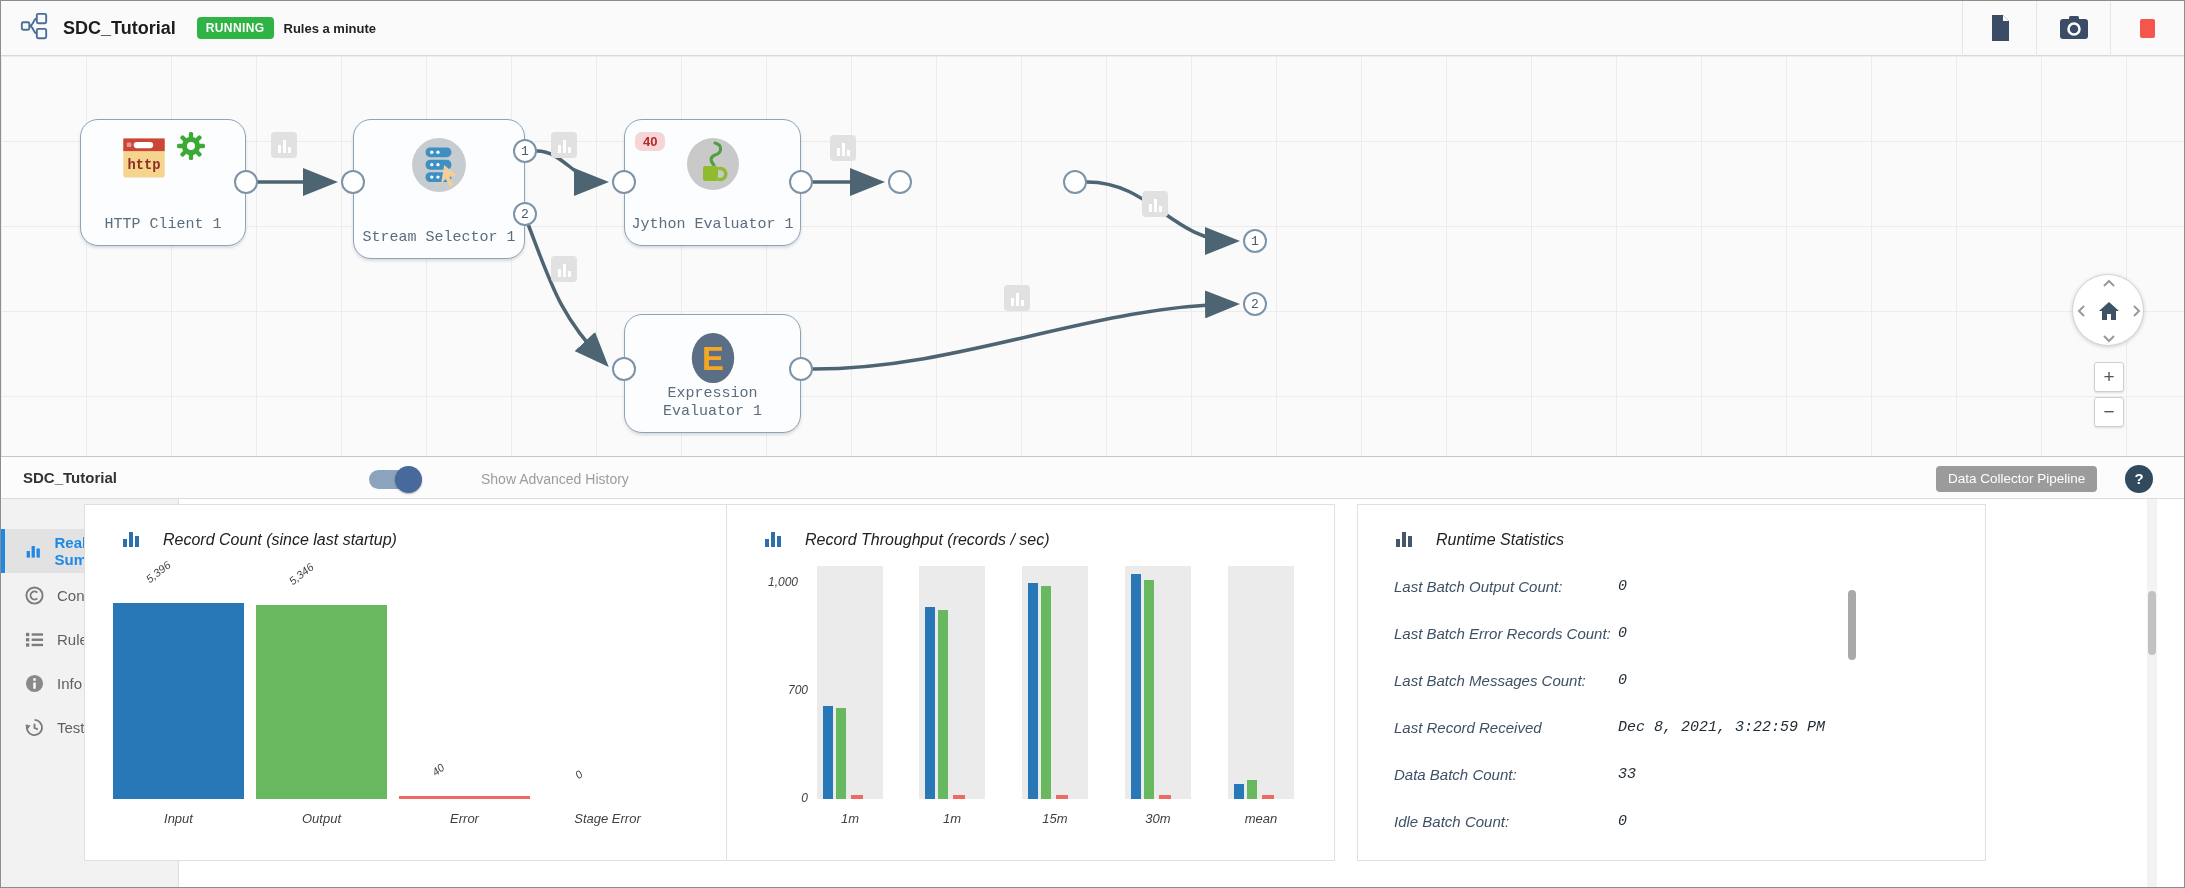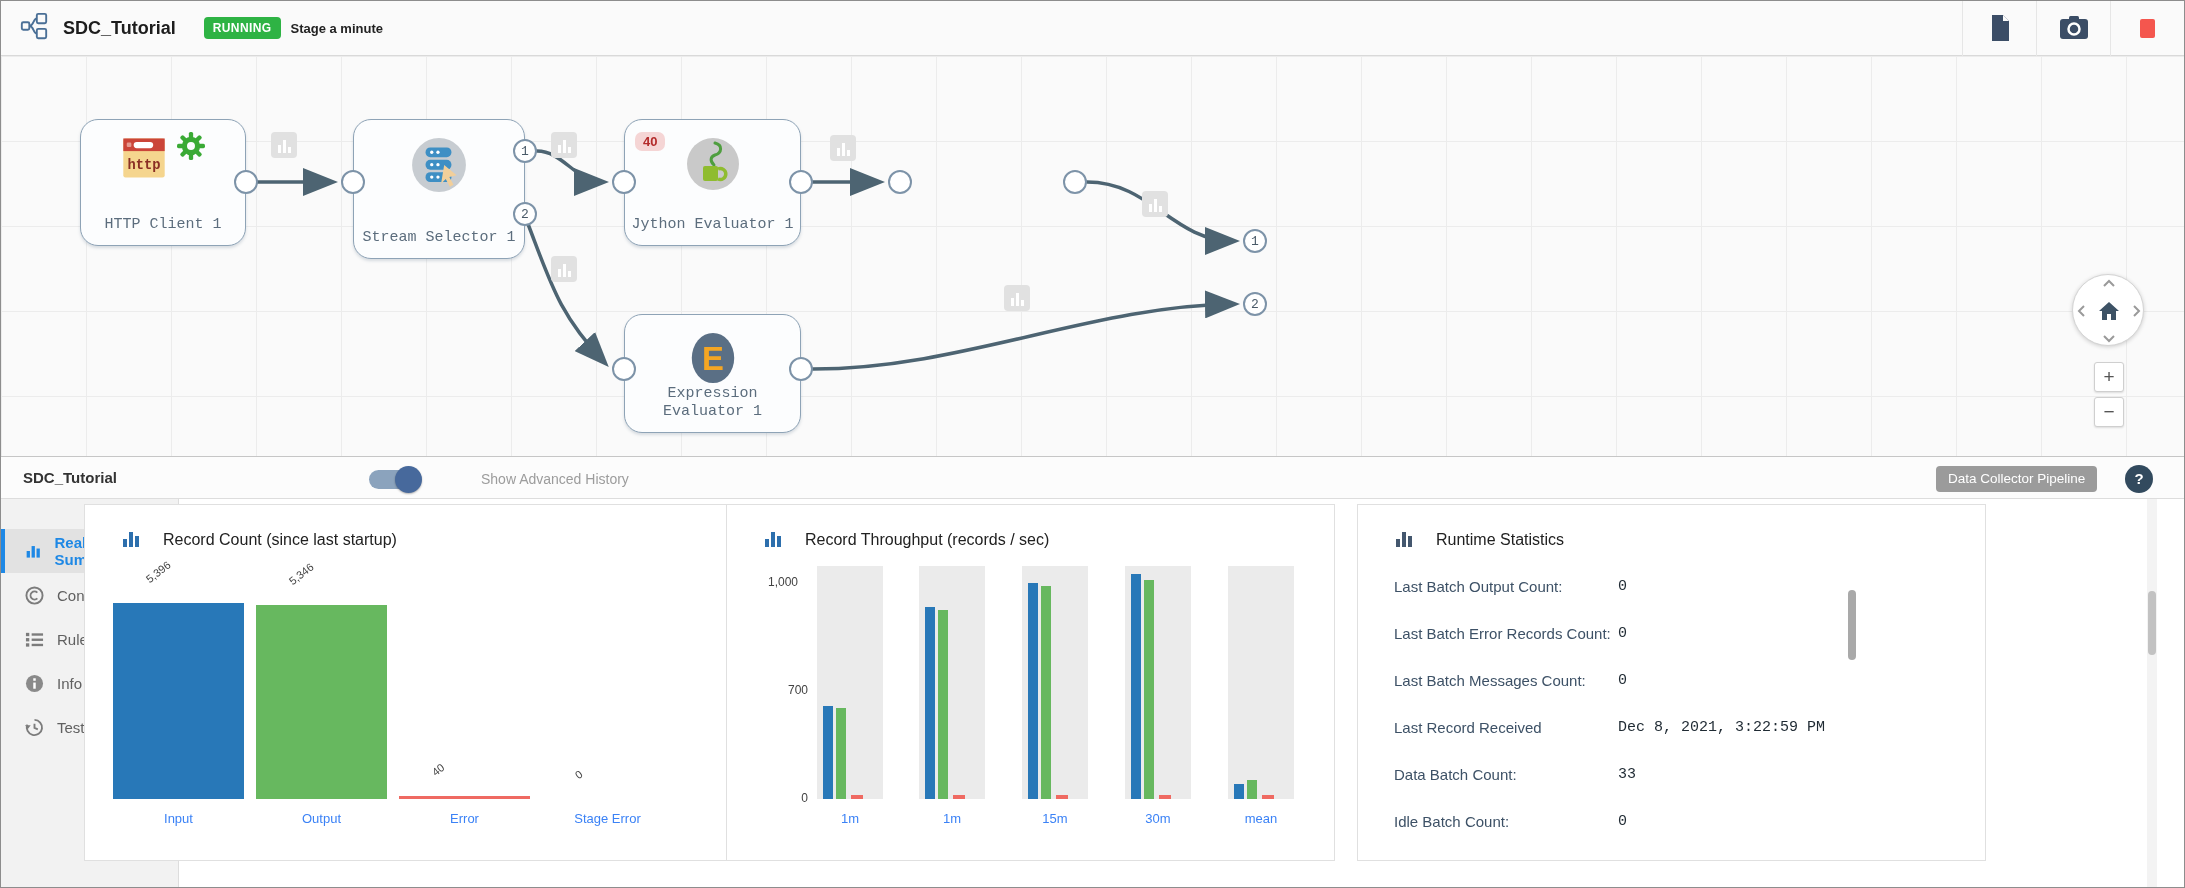--- a/index.html
+++ b/index.html
@@ -6,21 +6,21 @@
   body { font-family:"Liberation Sans", sans-serif; background:#fff; }
   .screen { position:relative; width:2185px; height:888px; background:#fff;
             border:1px solid #8d8d8d; overflow:hidden; }
 
   
   .topbar { position:absolute; left:0; top:0; width:100%; height:55px;
             background:#fafafa; border-bottom:1px solid #d9d9d9;
             display:flex; align-items:center; }
   .logo { margin-left:18px; }
   .tb-title { margin-left:14px; font-size:18px; font-weight:700; color:#1d1d1d; }
-  .run-badge { margin-left:28px; background:#2eb344; color:#fff; font-size:12px;
+  .run-badge { margin-left:21px; background:#2eb344; color:#fff; font-size:12px;
                font-weight:700; letter-spacing:.4px; padding:4px 9px; border-radius:4px; }
   .uptime { margin-left:10px; font-size:13px; font-weight:700; color:#222; }
   .tb-spacer { flex:1; }
   .tb-btn { width:74px; height:55px; display:flex; align-items:center; justify-content:center;
             border-left:1px solid #e6e6e6; cursor:pointer; }
   .stop-square { width:15px; height:19px; background:#f4564e; border-radius:2px; }
 
   
   .canvas { position:absolute; left:0; top:55px; width:2185px; height:400px;
             background:#fafafa;
@@ -71,28 +71,28 @@
 
   
   .bottom { position:absolute; left:0; top:498px; width:2185px; height:390px; background:#fff; }
   .sidebar { position:absolute; left:0; top:0; width:178px; height:390px; background:#f2f2f2;
              border-right:1px solid #ddd; padding-top:30px; }
   .side-item { height:44px; display:flex; align-items:center; gap:13px; padding-left:24px;
                font-size:15px; color:#606060; cursor:pointer; }
   .side-item.active { background:#e2e2e2; border-left:4px solid #1e88e5; padding-left:20px;
                       color:#1e88e5; font-weight:700; }
 
-  .card { position:absolute; top:5px; height:357px; background:#fff; border:1px solid #e0e0e0; }
+  .card { position:absolute; top:5px; height:357px; background:#fff; border:1px solid #e0e0e0;font-style:italic; }
   .card1 { left:83px; width:643px; }
   .card2 { left:725px; width:609px; }
   .card3 { left:1356px; width:629px; }
   .card-head-icon { position:absolute; left:36px; top:24px; }
   .card-title { position:absolute; left:78px; top:26px; font-size:16px; color:#212121; }
   .bar { position:absolute; }
-  .axis-label { position:absolute; font-size:13px; color:#3b82f6; text-align:center; }
+  .axis-label { position:absolute; font-size:13px; color:#404040; text-align:center; }
   .rot-label { position:absolute; font-size:11px; color:#444; transform:rotate(-38deg);
                transform-origin:left bottom; white-space:nowrap; }
   .ytick { position:absolute; font-size:12px; color:#424242; width:60px; text-align:right; }
 
   .stat-row-label { position:absolute; left:36px; font-size:15px; color:#3d5166; }
   .stat-row-value { position:absolute; left:260px; font-family:"Liberation Mono","DejaVu Sans Mono",monospace;
                     font-size:15px; color:#1f2a33; }
   .inner-scroll { position:absolute; left:490px; top:85px; width:8px; height:70px;
                   background:#a9a9a9; border-radius:4px; cursor:pointer; }
   .outer-track { position:absolute; left:2146px; top:0; width:10px; height:390px; background:#f3f3f3; }
@@ -109,21 +109,21 @@
       <svg width="30" height="30" viewBox="0 0 32 32" fill="none" stroke="#4a6f96" stroke-width="2">
         <rect x="19" y="3" width="10" height="10" rx="1.5"></rect>
         <rect x="19" y="19" width="10" height="10" rx="1.5"></rect>
         <rect x="3" y="12" width="8" height="8" rx="1.5"></rect>
         <path d="M11,16 C16,16 15,8 19,8"></path>
           <path d="M11,16 C16,16 15,24 19,24"></path>
       </svg>
     </span>
     <span class="tb-title">SDC_Tutorial</span>
     <span class="run-badge">RUNNING</span>
-    <span class="uptime">Stage a minute</span>
+    <span class="uptime">Rules a minute</span>
     <span class="tb-spacer"></span>
     <span class="tb-btn">
       <svg width="22" height="28" viewBox="0 0 22 28">
         <polygon points="3,1 14,1 20,7 20,27 3,27" fill="#3b4d66"></polygon>
         <polygon points="14,1 14,7 20,7" fill="#fafafa"></polygon>
       </svg>
     </span>
     <span class="tb-btn">
       <svg width="30" height="24" viewBox="0 0 30 24">
         <rect x="10" y="0" width="10" height="6" rx="1.5" fill="#3b4d66"></rect>

